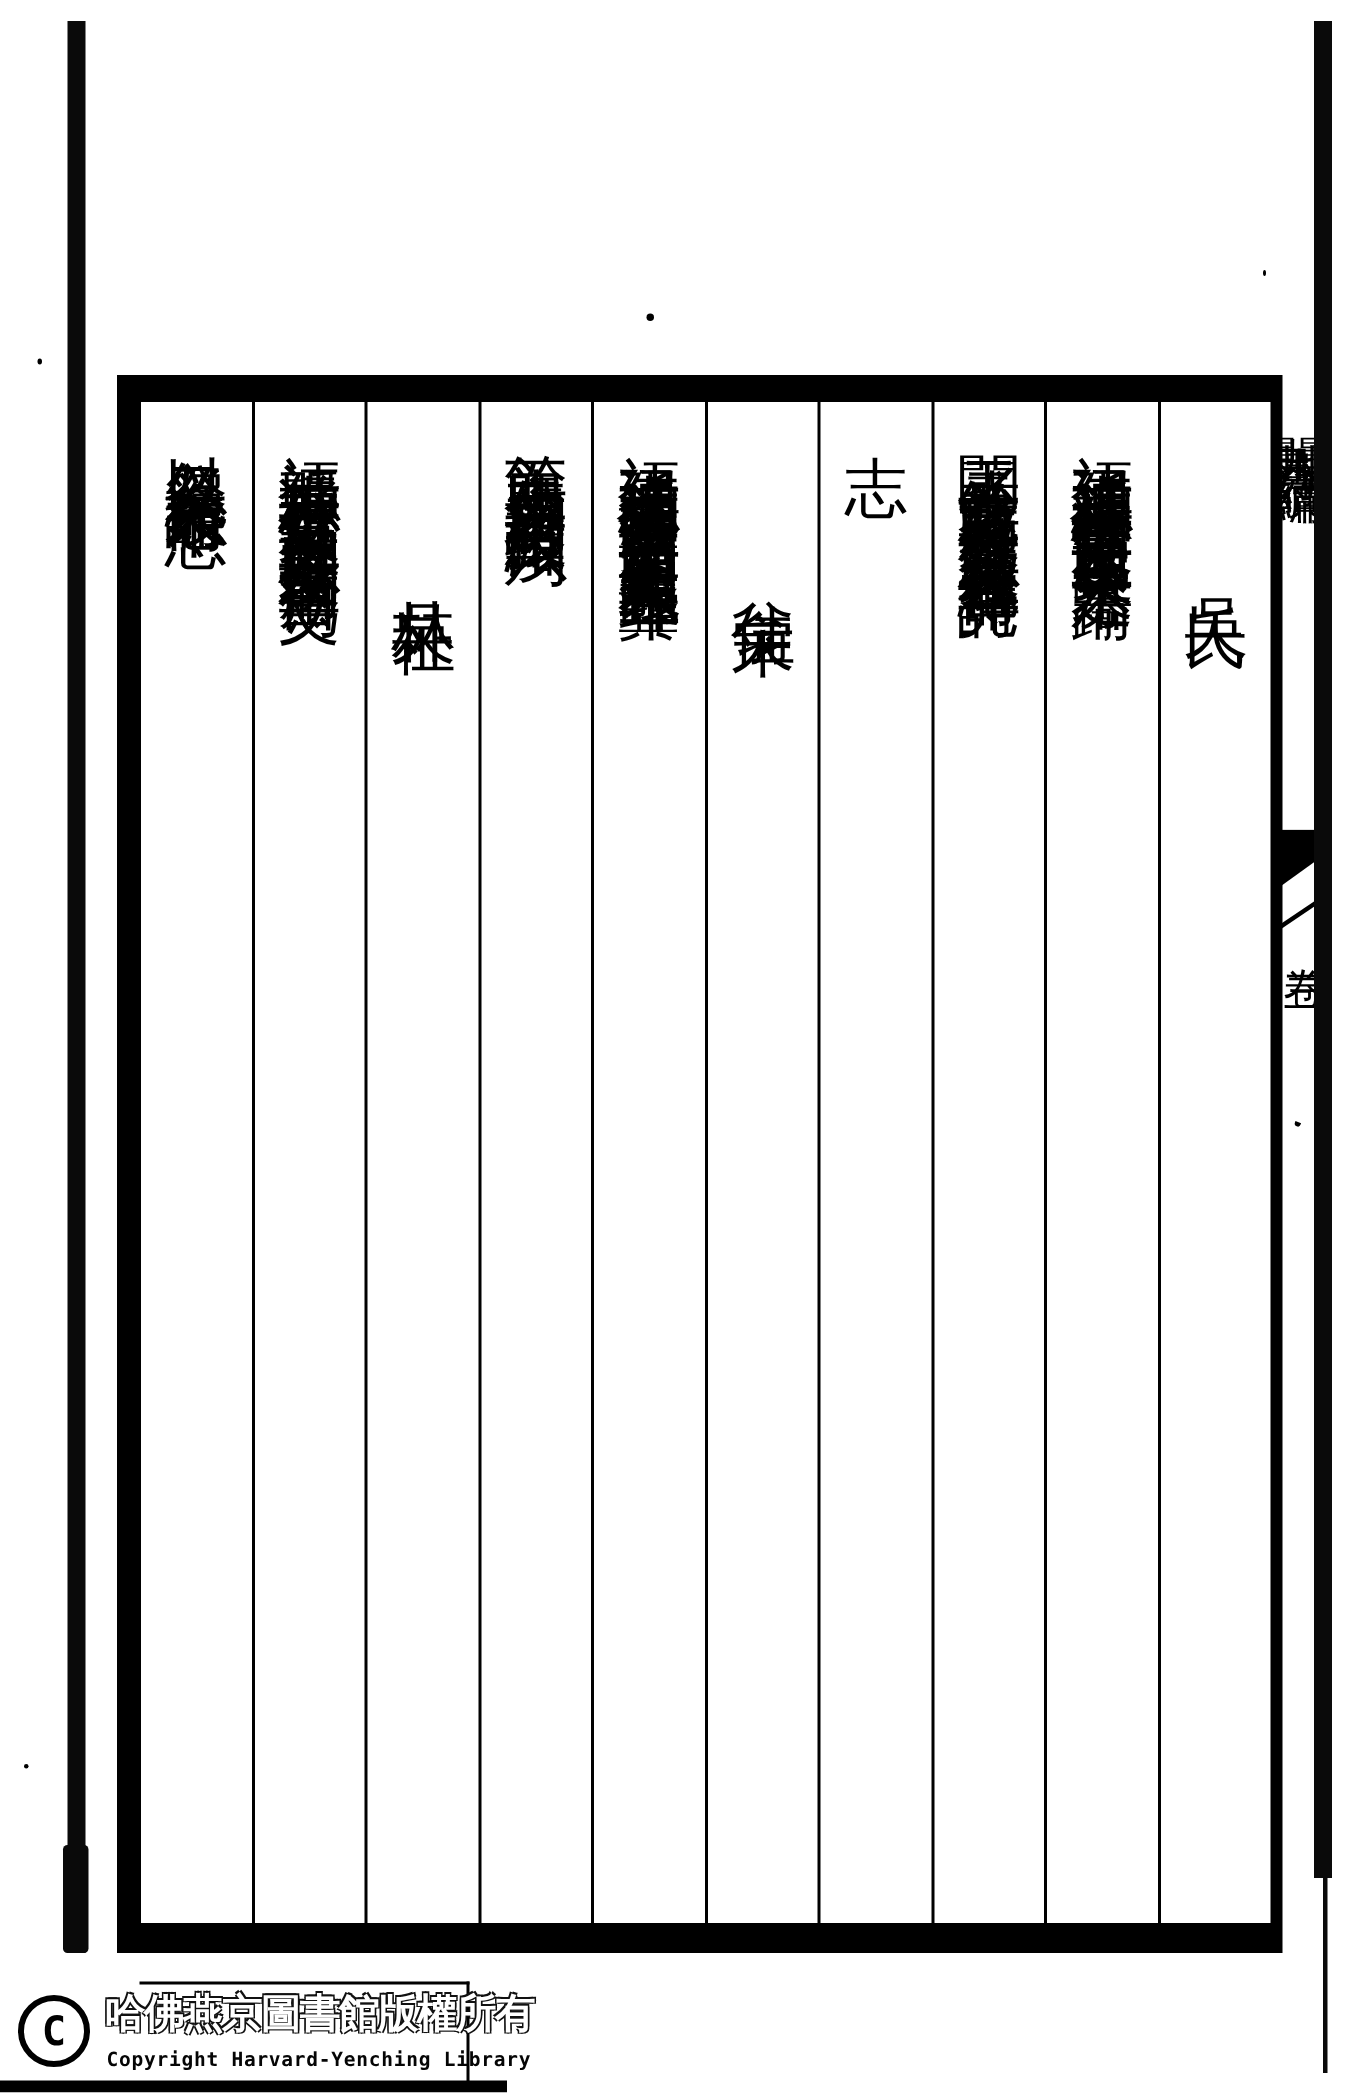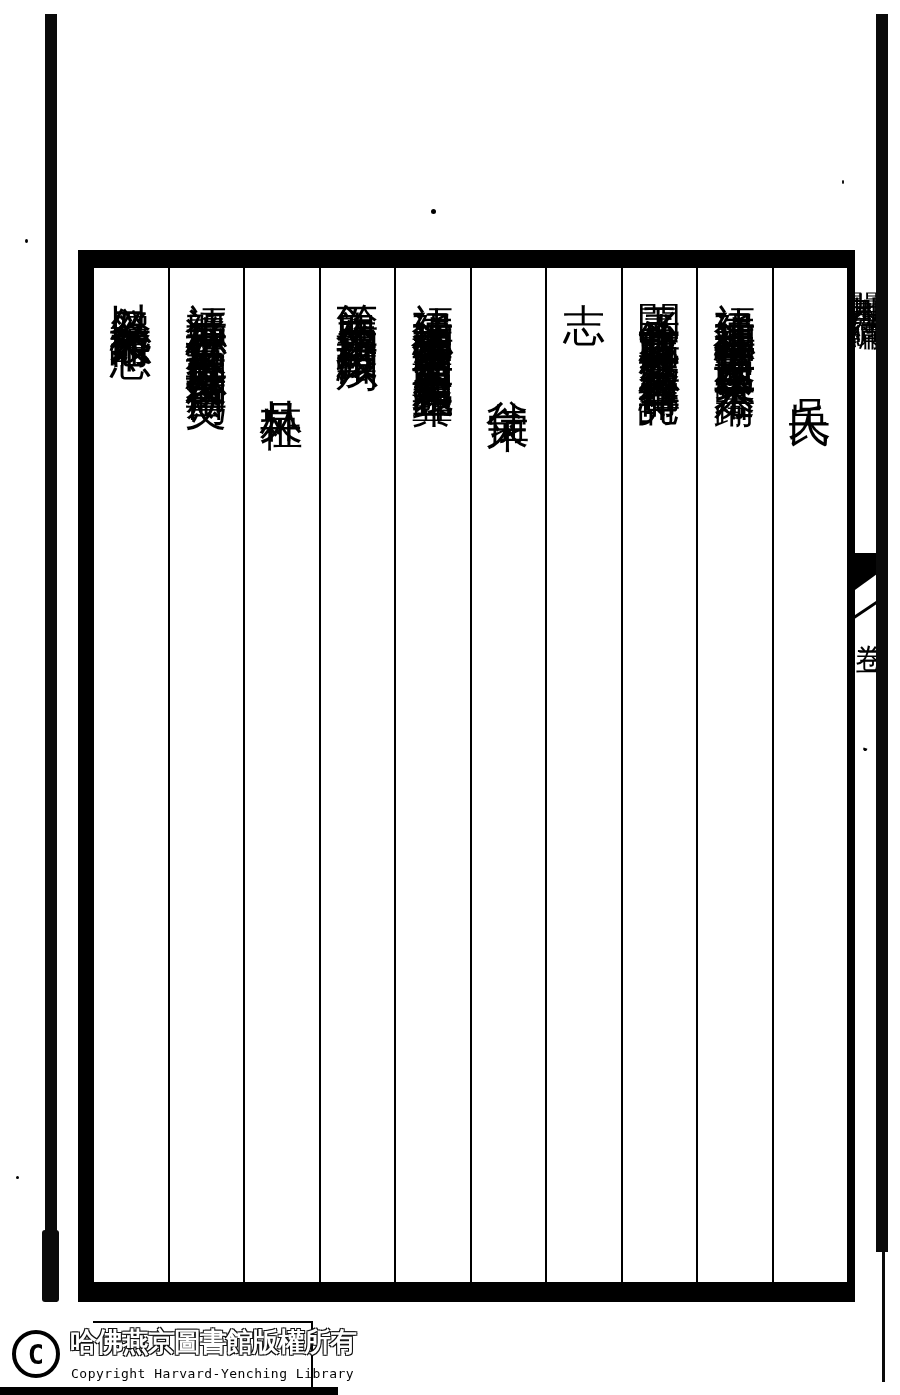--- a/index.html
+++ b/index.html
@@ -61,21 +61,21 @@
   }
   .stamp-zh{
     position:absolute;left:70px;top:1324px;width:226px;
     font-size:27px;font-weight:600;letter-spacing:-1px;white-space:nowrap;
     color:#fff;
     text-shadow:-1px -1px 0 #111,1px -1px 0 #111,-1px 1px 0 #111,1px 1px 0 #111;
   }
   .stamp-en{
     position:absolute;left:71px;top:1366px;
     font-family:"DejaVu Sans Mono","Liberation Mono",monospace;
-    font-size:13px;font-weight:normal;letter-spacing:0.5px;color:#050505;white-space:nowrap;
+    font-size:13px;font-weight:bold;letter-spacing:0.5px;color:#050505;white-space:nowrap;
   }
   
   .speck{position:absolute;background:#000;border-radius:50%;}
   .sp1{left:431px;top:209px;width:5px;height:5px;}
   .sp2{left:25px;top:239px;width:3px;height:4px;}
   .sp3{left:16px;top:1176px;width:3px;height:3px;}
   .sp4{left:863px;top:748px;width:4px;height:3px;border-radius:0 0 3px 3px;transform:rotate(20deg);}
   .sp5{left:842px;top:180px;width:2px;height:4px;}
 </style>
 </head>

